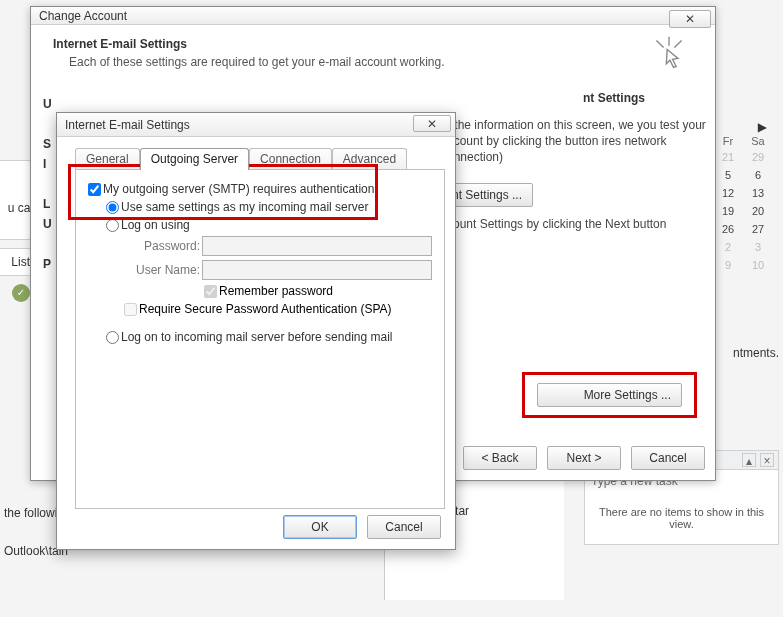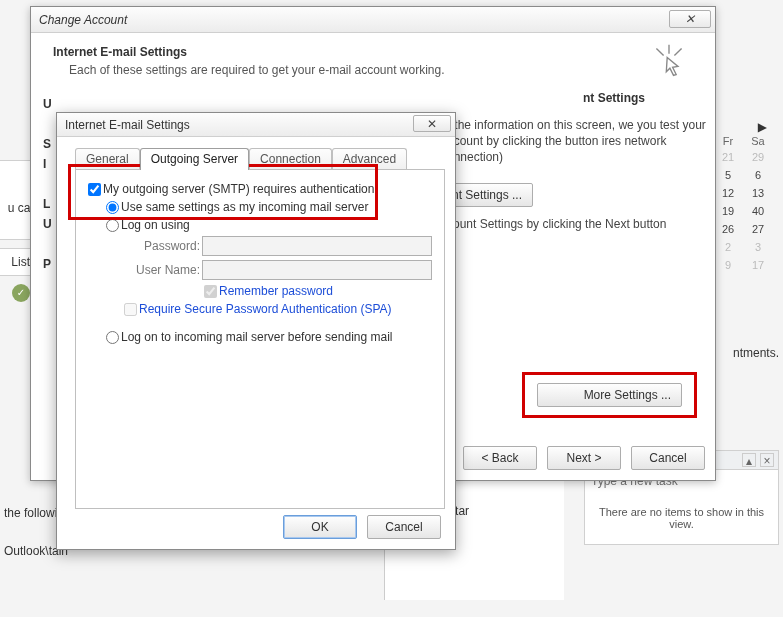--- a/index.html
+++ b/index.html
@@ -20,21 +20,21 @@
   .bg-side-right { position:absolute; right:4px; top:300px; width:200px; }
   .bg-task-panel { position:absolute; right:4px; top:450px; width:195px; border:1px solid #d0d0d0; background:#fff; }
   .bg-task-panel .taskhead { background:#eef0f2; border-bottom:1px solid #d0d0d0; display:flex; justify-content:flex-end; padding:2px 4px;}
   .bg-task-panel .taskhead span { width:14px; height:14px; text-align:center; color:#666; margin-left:4px; border:1px solid #ccc;}
   .bg-task-input { width:100%; border:none; padding:4px 6px; color:#888; outline:none; }
   .bg-task-empty { padding:14px 8px; text-align:center; color:#555; font-size:11px;}
   .bg-msgbox { position:absolute; left:384px; top:480px; width:180px; height:120px; border-left:1px solid #ccc; padding:6px 10px; background:#fff;}
 
   
   .dlg-outer { position:absolute; left:30px; top:6px; width:686px; height:475px; background:#fff; border:1px solid #8a8a8a; box-shadow:0 2px 8px rgba(0,0,0,.25);}
-  .dlg-outer .titlebar { height:26px; background:linear-gradient(#fdfdfd,#ececec); border-bottom:1px solid #cfcfcf; display:flex; align-items:center; padding:0 8px; position:relative;font-style:italic;}
+  .dlg-outer .titlebar { height:18px; background:linear-gradient(#fdfdfd,#ececec); border-bottom:1px solid #cfcfcf; display:flex; align-items:center; padding:0 8px; position:relative;}
   .dlg-outer .titlebar .title { color:#333; }
   .titlebar .closebtn { position:absolute; right:4px; top:3px; width:42px; height:18px; border:1px solid #b0b0b0; border-radius:2px; background:linear-gradient(#fefefe,#eaeaea); text-align:center; line-height:16px; font-family:Arial; color:#444; cursor:default;}
   .dlg-outer .header { padding:12px 22px 10px 22px; position:relative;}
   .dlg-outer .header h3 { margin:0 0 4px 0; font-size:12px; font-weight:bold; color:#333;}
   .dlg-outer .header p { margin:0 0 0 16px; color:#555;}
   .cursor-dec { position:absolute; right:28px; top:10px; width:36px; height:36px;}
   .cursor-dec svg { width:100%; height:100%; }
   .dlg-outer .body { position:absolute; left:10px; right:10px; top:90px; bottom:46px; }
   .behind-title { position:absolute; right:60px; top:-6px; font-weight:bold; color:#333;}
   .behind-text { position:absolute; left:400px; top:20px; width:270px; color:#444; line-height:1.35;}
@@ -57,21 +57,21 @@
   .redframe { position:absolute; left:-8px; top:-6px; width:310px; height:56px; border:3px solid #d10000; pointer-events:none; }
   .row { display:flex; align-items:center; gap:2px; margin:2px 0 4px 0;}
   .indent1 { margin-left:18px;}
   .indent2 { margin-left:36px;}
   .field-label { width:76px; text-align:right; color:#777;}
   .txt { width:230px; height:20px; border:1px solid #b0b0b0; background:#fff;}
   .txt[disabled]{background:#f3f3f3;}
   input[type=checkbox].small, input[type=radio].small { margin:0; width:13px; height:13px;}
   .disabled { color:#888; }
   .dlg-inner .footer { position:absolute; left:0; right:0; bottom:10px; display:flex; justify-content:flex-end; gap:10px; padding-right:14px;}
-  .muted { color:#1d4ed8;}
+  .muted { color:#000000;}
 </style>
 </head>
 <body>
 
 <div class="bg-ribbon-scrap">
   <div style="padding:40px 2px 0 2px; text-align:right;">u can</div>
 </div>
 <div class="bg-ribbon-scrap2">Lists</div>
 <div class="bg-check">✓</div>
 
@@ -100,33 +100,33 @@
     <tr>
           <td>5</td>
           <td>6</td>
         </tr>
     <tr>
           <td>12</td>
           <td>13</td>
         </tr>
     <tr>
           <td>19</td>
-          <td>40</td>
+          <td>20</td>
         </tr>
     <tr>
           <td>26</td>
           <td>27</td>
         </tr>
     <tr>
           <td class="mute">2</td>
           <td class="mute">3</td>
         </tr>
     <tr>
           <td class="mute">9</td>
-          <td class="mute">17</td>
+          <td class="mute">10</td>
         </tr>
   </tbody>
     </table>
 </div>
 
 <div class="bg-side-right">
   <div style="text-align:right; margin-top:46px;">ntments.</div>
 </div>
 
 <div class="bg-task-panel">

